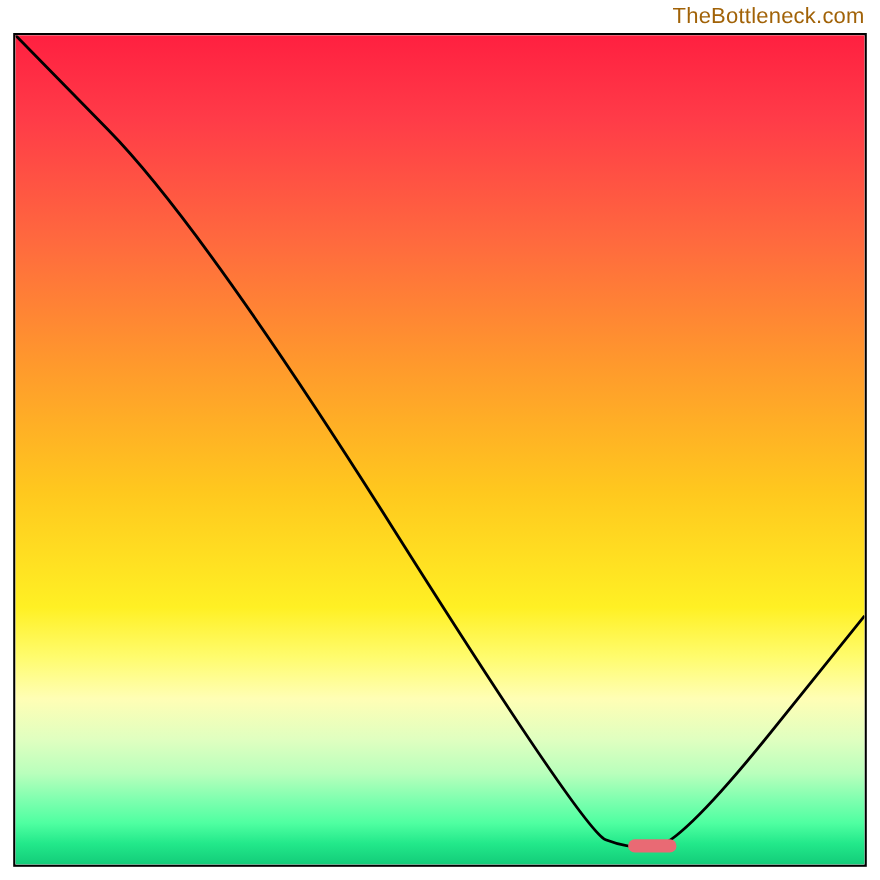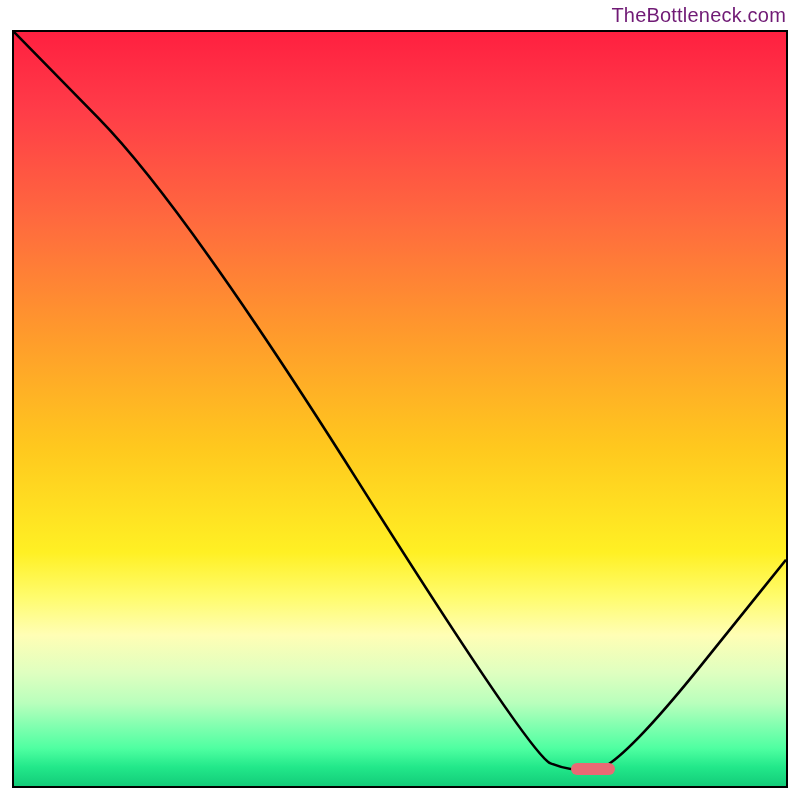--- a/index.html
+++ b/index.html
@@ -8,21 +8,21 @@
     width: 800px;
     height: 800px;
     background: #ffffff;
     font-family: Arial, Helvetica, sans-serif;
   }
   .watermark {
     position: absolute;
     top: 4px;
     right: 14px;
     font-size: 20px;
-    color: #701a75;
+    color: #a16207;
     font-weight: 500;
     letter-spacing: 0.2px;
   }
   .plot-frame {
     position: absolute;
     left: 12px;
     top: 30px;
     width: 776px;
     height: 758px;
     border: 2px solid #000000;

